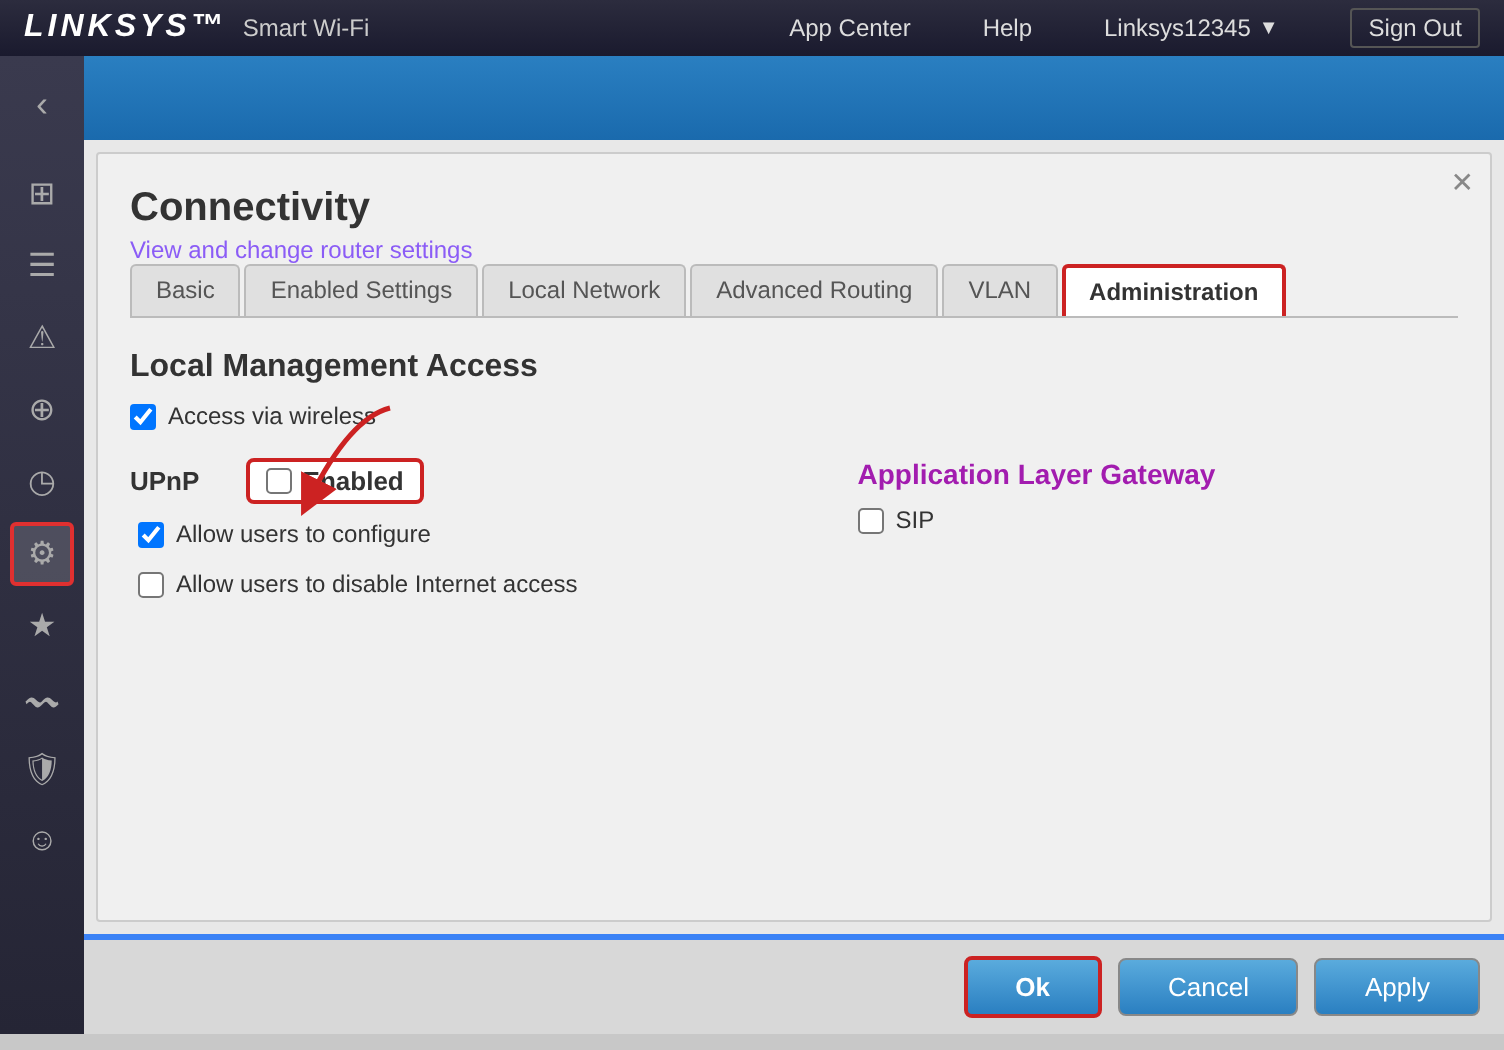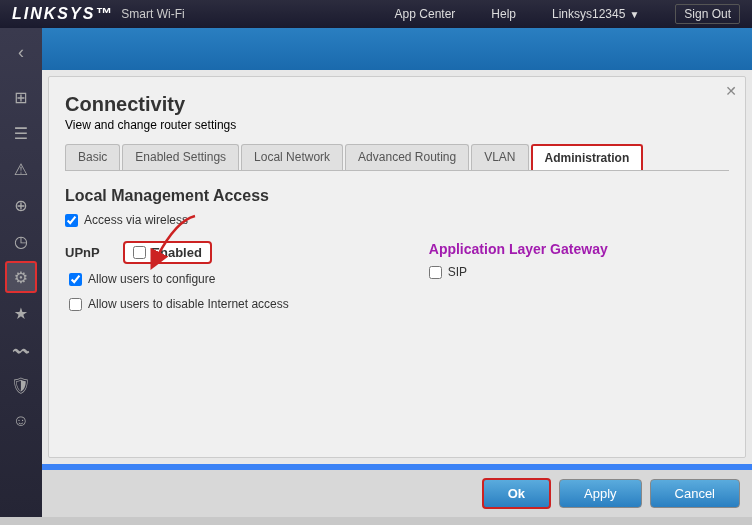--- a/index.html
+++ b/index.html
@@ -111,22 +111,22 @@
     }
 
     .page-title {
       font-size: 20px;
       font-weight: bold;
       color: #333;
       margin-bottom: 2px;
     }
     .page-subtitle {
       font-size: 12px;
-      color: #000000;
-      margin-bottom: 12px;
+      color: #8b5cf6;
+      margin-bottom: 0;
     }
 
     
     .tabs {
       display: flex;
       border-bottom: 1px solid #bbb;
       margin-bottom: 16px;
       gap: 2px;
     }
     .tab {
@@ -217,21 +217,21 @@
       margin-top: 8px;
       margin-left: 4px;
       display: flex;
       flex-direction: column;
       gap: 5px;
     }
 
     
     .footer-bar {
       background: #d8d8d8;
-      border-top: 6px solid #3b82f6;
+      border-top: 3px solid #3b82f6;
       padding: 8px 12px;
       display: flex;
       justify-content: flex-end;
       gap: 8px;
       align-items: center;
     }
 
     .btn {
       padding: 6px 24px;
       border: 1px solid #888;
@@ -369,18 +369,18 @@
           <div class="checkbox-row">
             <input type="checkbox" id="cb-sip" style="">
             <label for="cb-sip">SIP</label>
           </div>
         </div>
       </div>
     </div>
 
     <div class="footer-bar">
       <button class="btn btn-primary">Ok</button>
+      <button class="btn btn-secondary">Cancel</button>
       <button class="btn btn-apply">Apply</button>
-      <button class="btn btn-secondary">Cancel</button>
     </div>
 
   </div>
 </div>
 
 </body></html>

